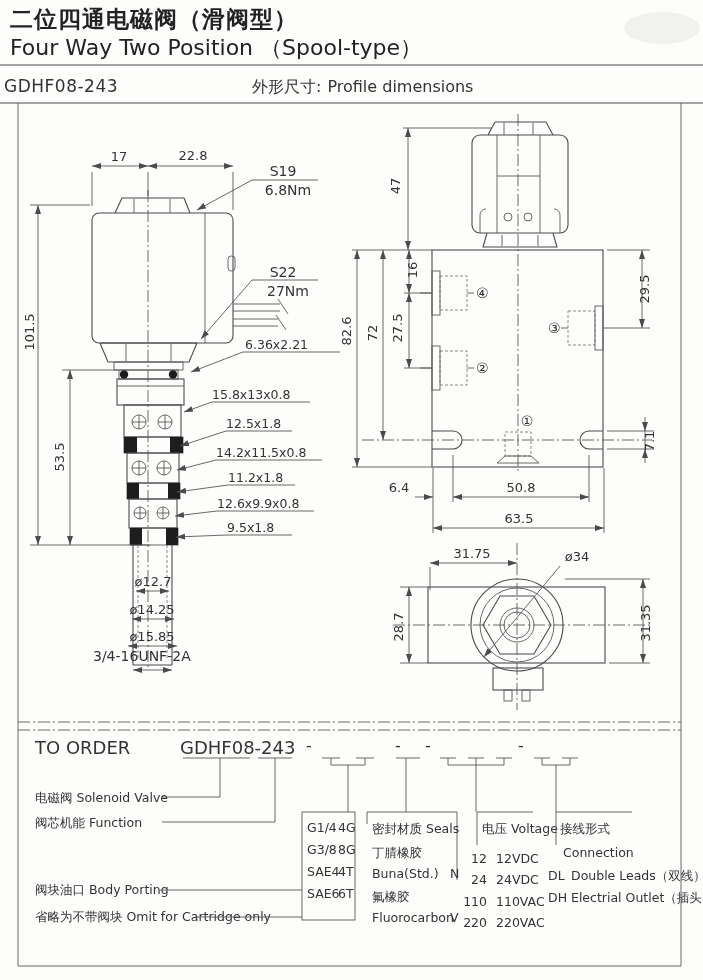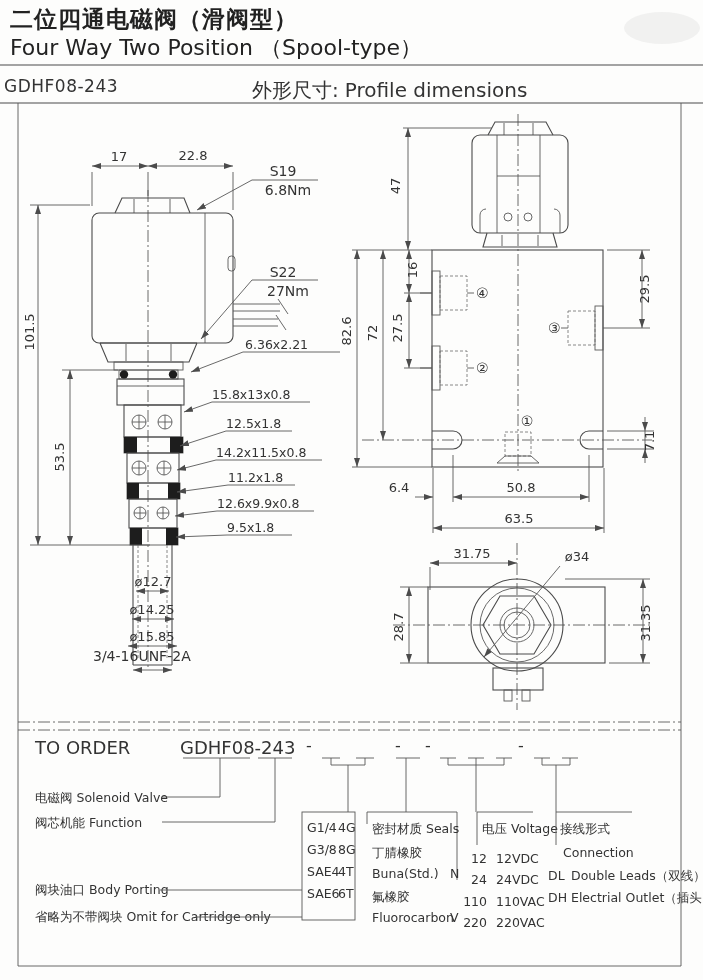--- a/index.html
+++ b/index.html
@@ -2,21 +2,21 @@
 <html><head>
 <meta charset="utf-8">
 <style>
   html,body{margin:0;padding:0;background:#e8e8e8;}
   #page{position:relative;width:703px;height:980px;background:#fdfdfc;overflow:hidden;
         font-family:"DejaVu Sans","Liberation Sans",sans-serif;color:#2f2f2f;}
   .abs{position:absolute;}
   #title-zh{left:10px;top:4px;font-size:23px;font-weight:600;letter-spacing:1px;color:#222;}
   #title-en{left:10px;top:33px;font-size:22px;font-weight:500;color:#222;}
   #model-code{left:4px;top:76px;font-size:17px;color:#333;letter-spacing:.5px;}
-  #section-label{left:252px;top:77px;font-size:20px;color:#333;}
+  #section-label{left:252px;top:77px;font-size:16px;color:#333;}
   #section-label .en{margin-left:6px;}
   svg{position:absolute;left:0;top:0;}
   svg text{fill:#333;font-family:"DejaVu Sans","Liberation Sans",sans-serif;}
   .ln{stroke:#4b4b4b;stroke-width:1.1;fill:none;}
   .thin{stroke:#585858;stroke-width:0.9;fill:none;}
   .dim{stroke:#585858;stroke-width:0.9;fill:none;}
   .cl{stroke:#5a5a5a;stroke-width:0.9;fill:none;stroke-dasharray:12 3 2 3;}
   .dash2{stroke:#6a6a6a;stroke-width:0.8;fill:none;stroke-dasharray:3 2;}
   .blk{fill:#1d1d1d;stroke:none;}
   .t12{font-size:12.5px;}

